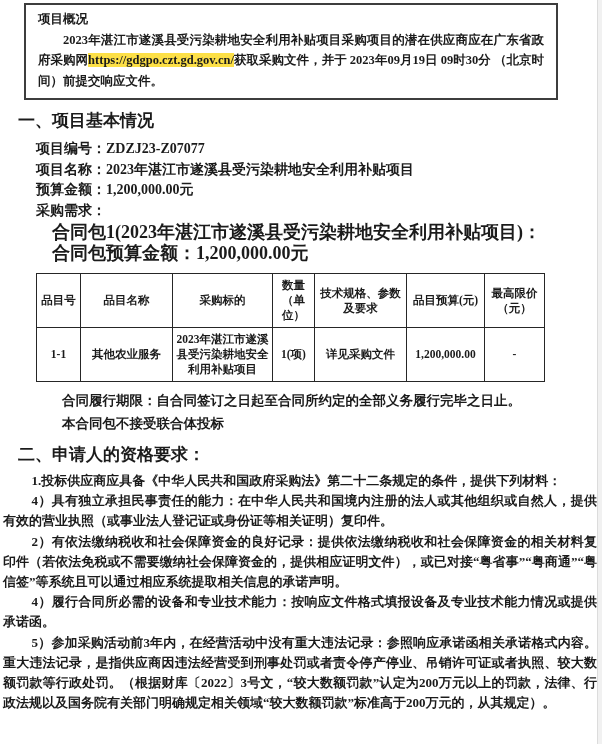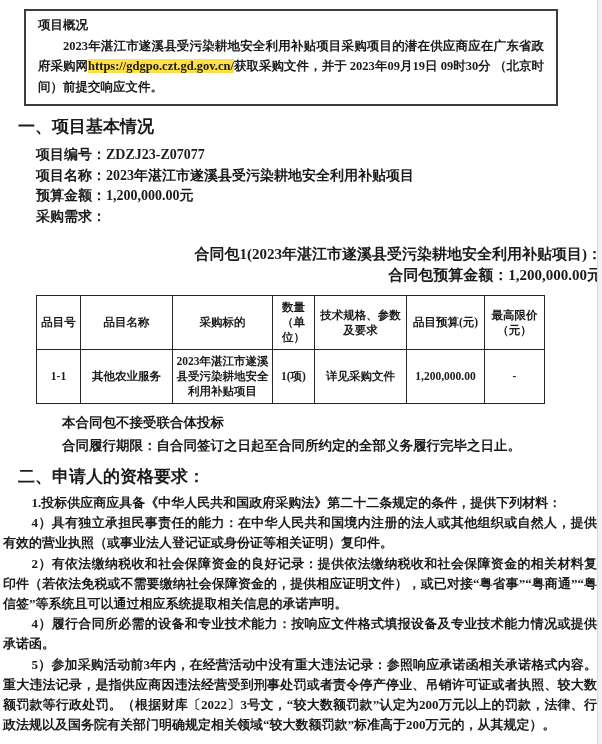--- a/index.html
+++ b/index.html
@@ -6,21 +6,21 @@
   html, body { margin: 0; padding: 0; }
   body {
     width: 602px; height: 744px;
     background: #ffffff;
     color: #1b1b1b;
     font-family: "Liberation Serif", "DejaVu Serif", serif;
     font-weight: bold;
     overflow: hidden;
     position: relative;
   }
-  .page { position: relative; width: 602px; height: 736px; padding-top: 9px; }
+  .page { position: relative; width: 602px; height: 736px; padding-top: 3px; }
 
   
   .overview-box {
     margin: 0 44px 0 24px;
     border: 2px solid #3d3d3d;
     padding: 4px 12px 7px 12px;
     font-size: 12.5px;
     line-height: 20.5px;
   }
   .ov-title { margin: 0; }
@@ -30,21 +30,21 @@
   
   .h-sec {
     font-size: 17px;
     line-height: 22px;
     margin: 10px 12px 0 18px;
   }
 
   
   .fields { margin: 7px 0 0 36px; font-size: 14px; line-height: 20.5px; }
   .field-row { white-space: nowrap; }
-  .subfields { margin: 17px 0 0 52px; font-size: 15px; line-height: 21px; text-align: right; }
+  .subfields { margin: 1px 0 0 52px; font-size: 18px; line-height: 21px; }
 
   
   table.items {
     border-collapse: collapse;
     margin: 9px 0 0 36px;
     font-size: 11.5px;
     line-height: 15px;
     table-layout: fixed;
     width: 508px;
   }
@@ -130,22 +130,22 @@
         <td>2023年湛江市遂溪县受污染耕地安全利用补贴项目</td>
         <td>1(项)</td>
         <td>详见采购文件</td>
         <td>1,200,000.00</td>
         <td class="cell-right">-</td>
       </tr>
     </tbody>
   </table>
 
   <div class="notes">
+    <p class="note-line">合同履行期限：自合同签订之日起至合同所约定的全部义务履行完毕之日止。</p>
     <p class="note-line">本合同包不接受联合体投标</p>
-    <p class="note-line">合同履行期限：自合同签订之日起至合同所约定的全部义务履行完毕之日止。</p>
   </div>
 
   <div class="h-sec h-sec2">二、申请人的资格要求：</div>
 
   <div class="paras">
     <p>1.投标供应商应具备《中华人民共和国政府采购法》第二十二条规定的条件，提供下列材料：</p>
     <p>4）具有独立承担民事责任的能力：在中华人民共和国境内注册的法人或其他组织或自然人，提供有效的营业执照（或事业法人登记证或身份证等相关证明）复印件。</p>
     <p>2）有依法缴纳税收和社会保障资金的良好记录：提供依法缴纳税收和社会保障资金的相关材料复印件（若依法免税或不需要缴纳社会保障资金的，提供相应证明文件），或已对接“粤省事”“粤商通”“粤信签”等系统且可以通过相应系统提取相关信息的承诺声明。</p>
     <p>4）履行合同所必需的设备和专业技术能力：按响应文件格式填报设备及专业技术能力情况或提供承诺函。</p>
     <p>5）参加采购活动前3年内，在经营活动中没有重大违法记录：参照响应承诺函相关承诺格式内容。重大违法记录，是指供应商因违法经营受到刑事处罚或者责令停产停业、吊销许可证或者执照、较大数额罚款等行政处罚。（根据财库〔2022〕3号文，“较大数额罚款”认定为200万元以上的罚款，法律、行政法规以及国务院有关部门明确规定相关领域“较大数额罚款”标准高于200万元的，从其规定）。</p>

